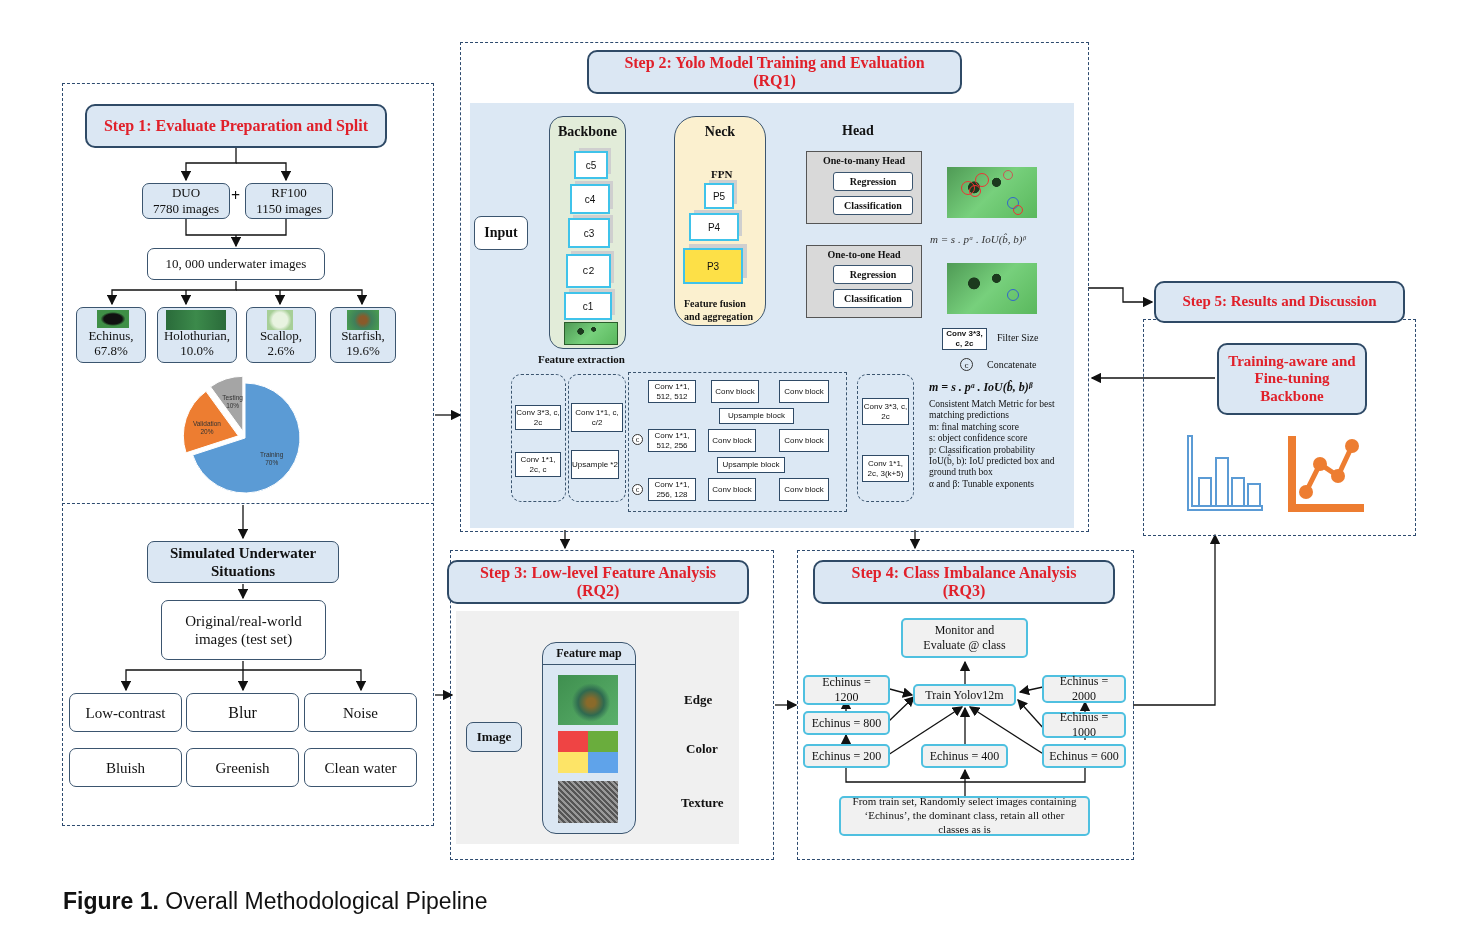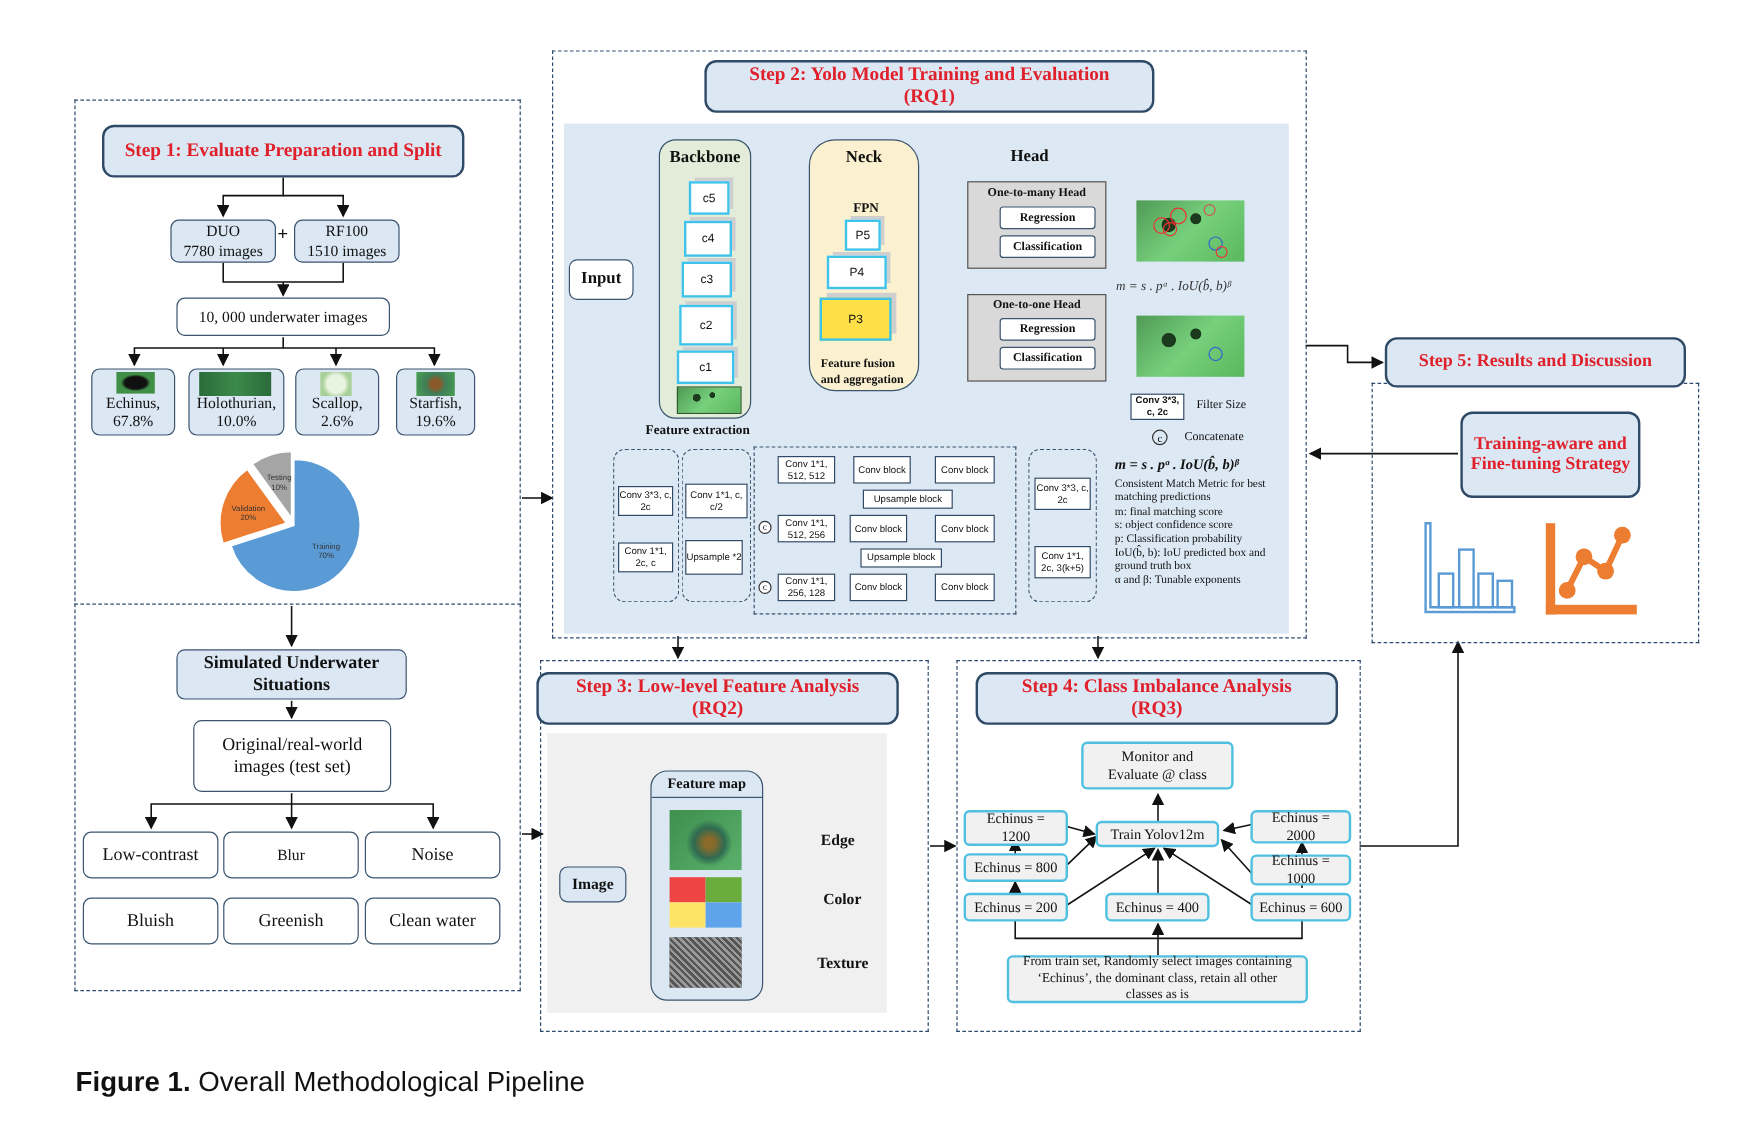--- a/index.html
+++ b/index.html
@@ -101,21 +101,21 @@
     <span>Step 1: Evaluate Preparation and Split</span>
   </div>
 
 <div class="abs lbox" style="left:142px;top:183px;width:88px;height:36px;">
   <span>DUO</span>
   <span>7780 images</span>
 </div>
 <div class="abs" style="left:231px;top:187px;font-size:16px;font-weight:bold;">+</div>
 <div class="abs lbox" style="left:245px;top:183px;width:88px;height:36px;">
   <span>RF100</span>
-  <span>1510 images</span>
+  <span>1150 images</span>
 </div>
 
 <div class="abs wbox" style="left:147px;top:248px;width:178px;height:32px;font-size:13px;">
     <span>10, 000 underwater images</span>
   </div>
 
 <div class="abs lbox" style="left:76px;top:307px;width:70px;height:56px;justify-content:flex-end;padding-bottom:3px;">
   <div class="abs" style="left:20px;top:2px;width:32px;height:18px;background:radial-gradient(ellipse at center,#111 0 40%,#3f8f46 55%);"></div>
   <span>Echinus,</span>
   <span>67.8%</span>
@@ -150,21 +150,21 @@
 
 <div class="abs lbox" style="left:147px;top:541px;width:192px;height:42px;font-weight:bold;font-size:15px;">
     <span>Simulated Underwater Situations</span>
   </div>
 <div class="abs wbox" style="left:161px;top:600px;width:165px;height:60px;font-size:15px;padding:0 8px;">
     <span>Original/real-world images (test set)</span>
   </div>
 <div class="abs wbox" style="left:69px;top:693px;width:113px;height:39px;font-size:15px;">
     <span>Low-contrast</span>
   </div>
-<div class="abs wbox" style="left:186px;top:693px;width:113px;height:39px;font-size:13px;">
+<div class="abs wbox" style="left:186px;top:693px;width:113px;height:39px;font-size:16px;">
     <span>Blur</span>
   </div>
 <div class="abs wbox" style="left:304px;top:693px;width:113px;height:39px;font-size:15px;">
     <span>Noise</span>
   </div>
 <div class="abs wbox" style="left:69px;top:748px;width:113px;height:39px;font-size:15px;">
     <span>Bluish</span>
   </div>
 <div class="abs wbox" style="left:186px;top:748px;width:113px;height:39px;font-size:15px;">
     <span>Greenish</span>
@@ -189,21 +189,21 @@
 </div>
 <div class="abs" style="left:574px;top:151px;width:34px;height:28px;background:#fff;border:2px solid #3fc3ea;font-family:'Liberation Sans',sans-serif;font-size:10px;display:flex;align-items:center;justify-content:center;box-shadow:4px -4px 0 -1px #cfcfcf;">
     <span>c5</span>
   </div>
 <div class="abs" style="left:570px;top:184px;width:40px;height:30px;background:#fff;border:2px solid #3fc3ea;font-family:'Liberation Sans',sans-serif;font-size:10px;display:flex;align-items:center;justify-content:center;box-shadow:4px -4px 0 -1px #cfcfcf;">
     <span>c4</span>
   </div>
 <div class="abs" style="left:568px;top:218px;width:42px;height:30px;background:#fff;border:2px solid #3fc3ea;font-family:'Liberation Sans',sans-serif;font-size:10px;display:flex;align-items:center;justify-content:center;box-shadow:4px -4px 0 -1px #cfcfcf;">
     <span>c3</span>
   </div>
-<div class="abs" style="left:566px;top:254px;width:45px;height:34px;background:#fff;border:2px solid #3fc3ea;font-family:Liberation Sans, sans-serif;font-size:10px;display:flex;align-items:center;justify-content:center;box-shadow:4px -4px 0 -1px #cfcfcf;">
+<div class="abs" style="left:566px;top:254px;width:45px;height:34px;background:#fff;border:2px solid #3fc3ea;font-family:Liberation Mono, monospace;font-size:10px;display:flex;align-items:center;justify-content:center;box-shadow:4px -4px 0 -1px #cfcfcf;">
     <span>c2</span>
   </div>
 <div class="abs" style="left:564px;top:292px;width:48px;height:28px;background:#fff;border:2px solid #3fc3ea;font-family:'Liberation Sans',sans-serif;font-size:10px;display:flex;align-items:center;justify-content:center;box-shadow:4px -4px 0 -1px #cfcfcf;">
     <span>c1</span>
   </div>
 <div class="abs greenimg" style="left:564px;top:322px;width:54px;height:23px;border:1px solid #2b5d2b;"></div>
 <div class="abs" style="left:538px;top:353px;font-weight:bold;font-size:11px;">Feature extraction</div>
 
 <div class="abs" style="left:674px;top:116px;width:92px;height:210px;background:#fbf0cf;border:1.5px solid #3b556f;border-radius:22px;">
   <div style="text-align:center;font-weight:bold;font-size:14px;margin-top:7px;">Neck</div>
@@ -398,21 +398,21 @@
   </div>
 <div class="abs cbox" style="left:839px;top:796px;width:251px;height:40px;padding:0 10px;font-size:11px;">
     <span>From train set, Randomly select images containing ‘Echinus’, the dominant class, retain all other classes as is</span>
   </div>
 
 <div class="abs dash" style="left:1143px;top:319px;width:273px;height:217px;"></div>
 <div class="abs stepbox" style="left:1154px;top:281px;width:251px;height:42px;font-size:15px;">
     <span>Step 5: Results and Discussion</span>
   </div>
 <div class="abs stepbox" style="left:1217px;top:343px;width:150px;height:72px;font-size:15px;padding:0 6px;">
-    <span>Training-aware and Fine-tuning Strategy</span>
+    <span>Training-aware and Fine-tuning Backbone</span>
   </div>
 <svg class="abs" style="left:1186px;top:434px;" width="80" height="80" viewBox="0 0 80 80">
   <g fill="none" stroke="#5b9bd5" stroke-width="2">
     <path d="M2,2 V76 H76 V72 H6 V2 Z"></path>
     <rect x="13" y="44" width="12" height="28"></rect>
     <rect x="30" y="24" width="12" height="48"></rect>
     <rect x="46" y="44" width="12" height="28"></rect>
     <rect x="62" y="50" width="12" height="22"></rect>
   </g>
 </svg>

